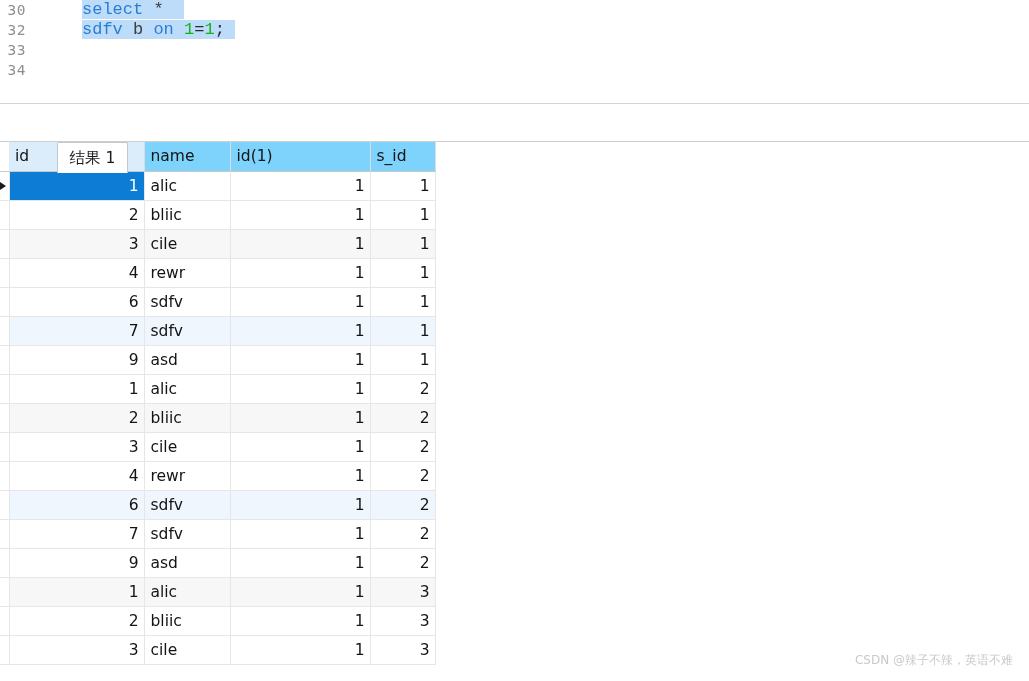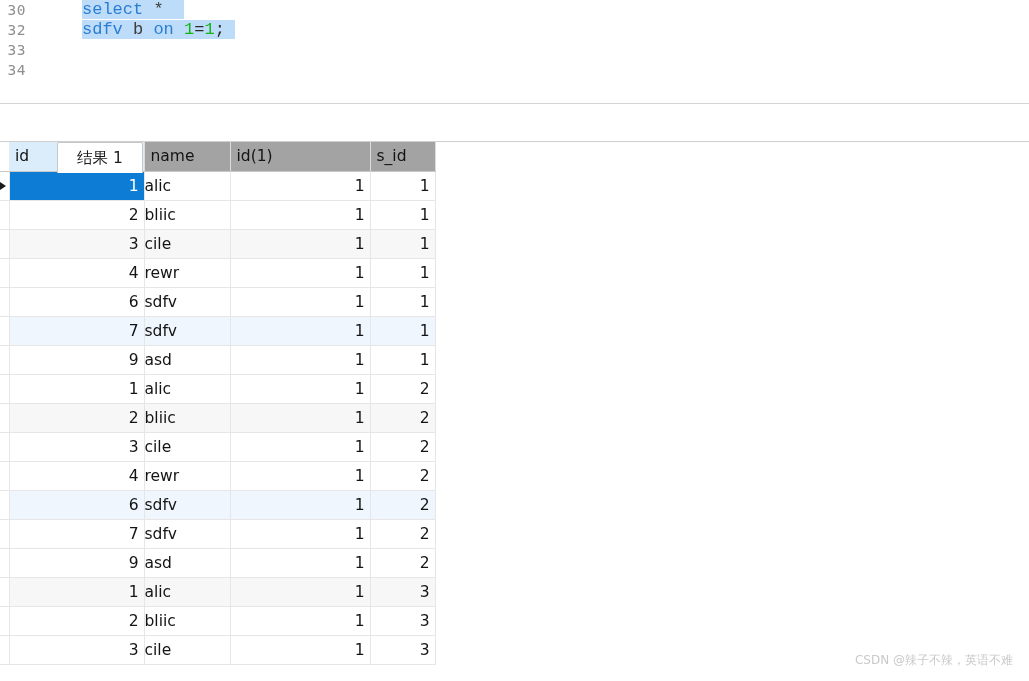--- a/index.html
+++ b/index.html
@@ -132,21 +132,21 @@
     font-size: 15.5px;
     font-weight: normal;
     color: #141414;
     box-sizing: border-box;
     overflow: hidden;
     white-space: nowrap;
   }
   .grid-table thead th {
     border-bottom: 1px solid #c9c9c9;
     border-right: 1px solid #dcdcdc;
-    background: #a3a3a3;
+    background: #7dd3fc;
     text-align: left;
     padding-left: 6px;
     vertical-align: middle;
   }
   .grid-table thead th.hdr-gutter {
     background: #ffffff;
     border-right: none;
     padding: 0;
   }
   .grid-table thead th.hdr-active {
@@ -158,21 +158,21 @@
     vertical-align: middle;
   }
   td.gutter-cell {
     border-right: 1px solid #d8d8d8;
     border-bottom: none;
     background: #ffffff;
     padding: 0;
     position: relative;
   }
   td.num-cell  { text-align: right; padding-right: 5px; }
-  td.text-cell { text-align: left;   }
+  td.text-cell { text-align: left;  padding-left: 6px;  }
 
   tr.stripe-gray td:not(.gutter-cell) { background: #f7f7f7; }
   tr.stripe-blue td:not(.gutter-cell) { background: #eff6fd; }
 
   td.cell-selected {
     background: #0c7cd5 !important;
     color: #ffffff;
     border-right-color: #0c7cd5;
     border-bottom-color: #0c7cd5;
   }
@@ -222,21 +222,21 @@
         <div class="code-text"></div>
       </div>
     </div>
 </div>
 <div id="editor-bottom-rule"></div>
 
 <div id="tab-bar">
     <div class="tab" style="left: -14px; width: 74px;">
       <span>信息</span>
     </div>
-    <div class="tab active" style="left: 57px; width: 86px;">
+    <div class="tab active" style="left: 57px; width: 71px;">
       <span>结果 1</span>
     </div>
     <div class="tab" style="left: 127px; width: 44px;">
       <span>剖析</span>
     </div>
     <div class="tab" style="left: 190px; width: 88px;">
       <span>状态</span>
     </div>
   </div>
 

